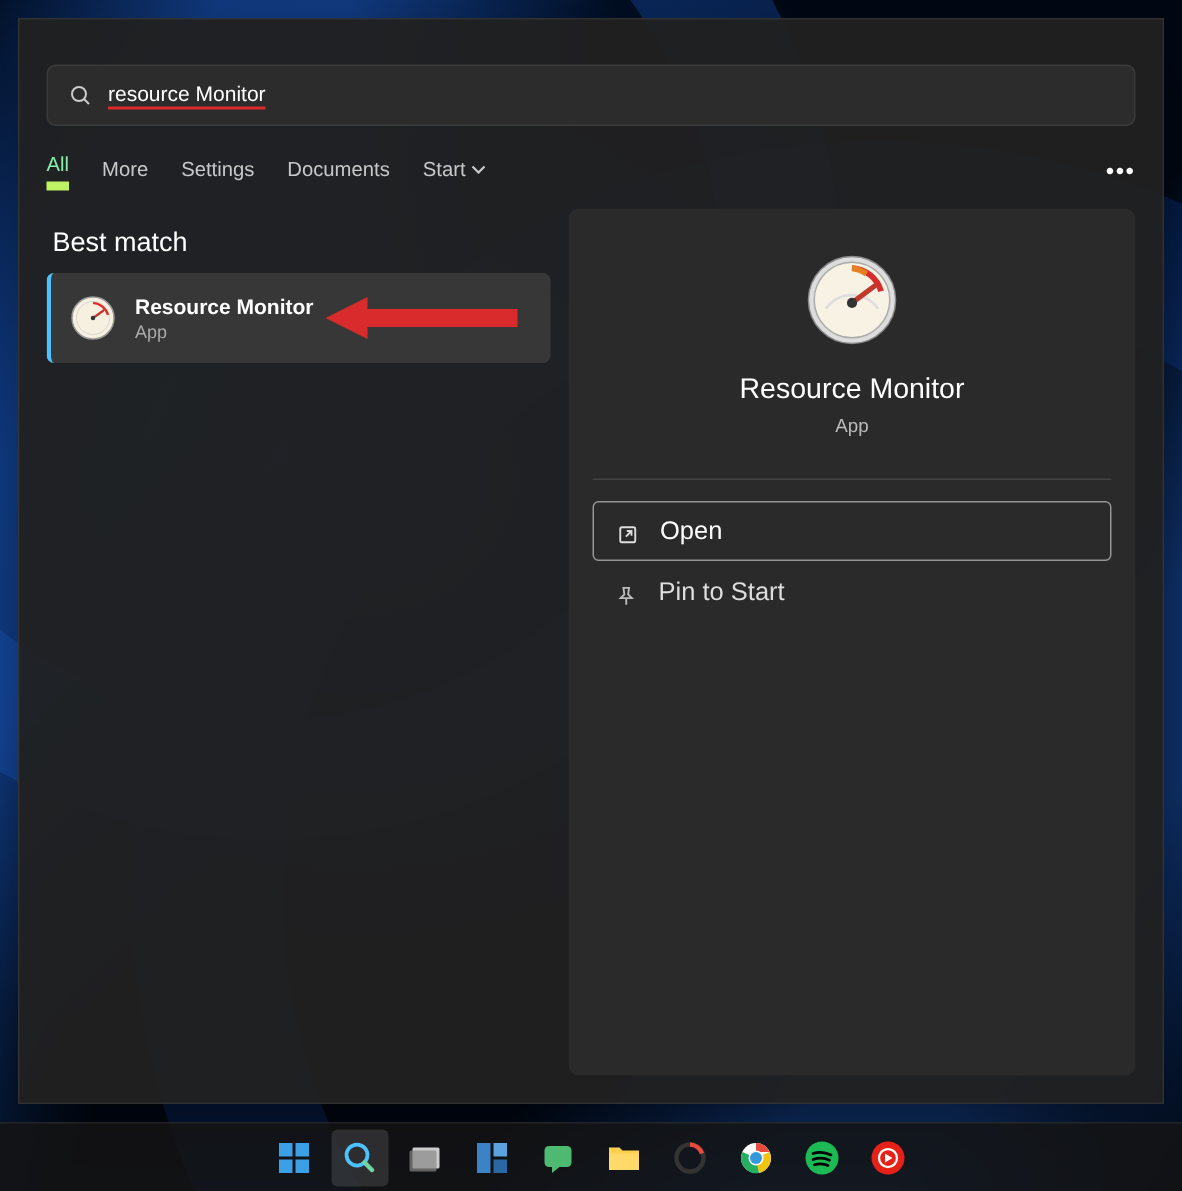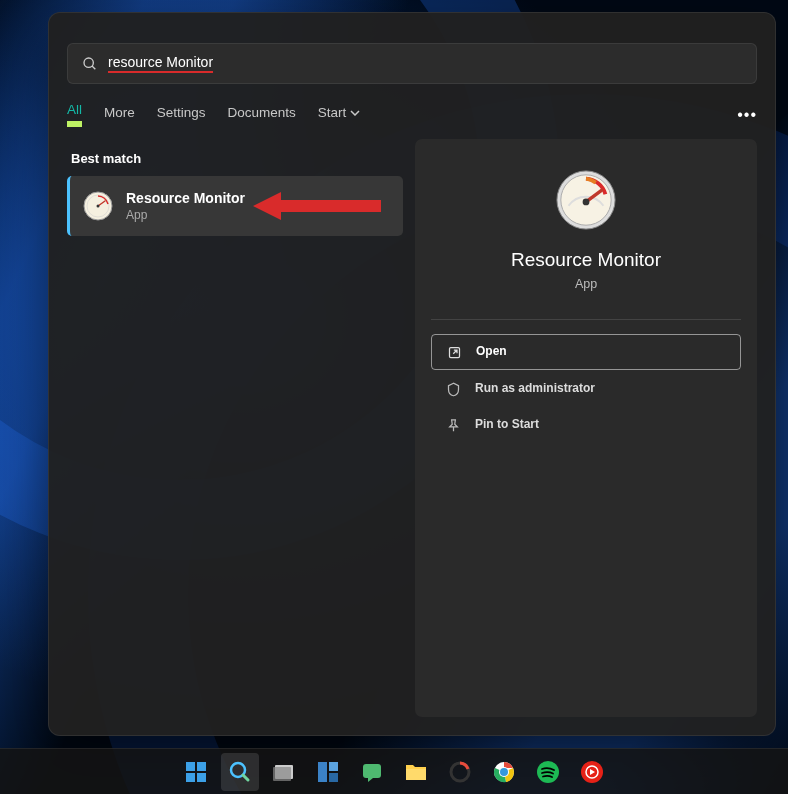--- a/index.html
+++ b/index.html
@@ -57,27 +57,26 @@
     .bloom1 { top: -300px; left: -150px; transform: rotate(25deg); }
     .bloom2 { bottom: -400px; right: -100px; transform: rotate(35deg); }
     
     .start-panel {
       position: absolute;
       top: 12px;
       left: 12px;
       right: 12px;
       bottom: 58px;
       background: rgba(32, 32, 32, 0.96);
-      border-radius: 12px;
+      border-radius: 0;
       border: 1px solid rgba(255,255,255,0.08);
       padding: 0;
       display: flex;
       flex-direction: column;
       box-shadow: 0 25px 50px rgba(0,0,0,0.5);
-      margin-left: 36px;
     }
     
     .search-bar {
       margin: 30px 18px 18px 18px;
       background: rgba(45, 45, 45, 0.9);
       border: 1px solid rgba(255,255,255,0.08);
       border-radius: 6px;
       padding: 10px 14px;
       display: flex;
       align-items: center;
@@ -106,21 +105,21 @@
       font-size: 13.5px;
       color: #c8c8c8;
     }
     
     .tab {
       cursor: pointer;
       padding-bottom: 4px;
     }
     
     .tab.active {
-      color: #14b8a6;
+      color: #86efac;
       border-bottom: 6px solid #bef264;
       font-weight: 500;
     }
     
     .tab-more {
       display: flex;
       align-items: center;
       gap: 4px;
     }
     
@@ -143,22 +142,22 @@
     }
     
     .left-panel {
       flex: 0 0 336px;
       display: flex;
       flex-direction: column;
     }
     
     .section-label {
       color: #fff;
-      font-size: 13px;
-      font-weight: 700;
+      font-size: 18px;
+      font-weight: 400;
       padding: 12px 0 10px 4px;
     }
     
     .result-item {
       background: rgba(58, 58, 58, 0.9);
       border-radius: 5px;
       padding: 14px 12px;
       display: flex;
       align-items: center;
       gap: 12px;
@@ -235,28 +234,27 @@
     
     .action-list {
       width: 100%;
       display: flex;
       flex-direction: column;
       gap: 2px;
     }
     
     .action-item {
       display: flex;
-      align-items: flex-start;
+      align-items: flex-end;
       gap: 14px;
       padding: 9px 14px;
       color: #ddd;
-      font-size: 12px;
+      font-size: 17px;
       border-radius: 4px;
       cursor: pointer;
-      font-weight: bold;
     }
     
     .action-item.primary {
       border: 1px solid rgba(255,255,255,0.5);
       color: #fff;
     }
     
     .action-icon {
       width: 16px;
       height: 16px;
@@ -380,28 +378,20 @@
         <div class="action-item primary">
           <span class="action-icon">
             <svg width="15" height="15" viewBox="0 0 24 24" fill="none" stroke="#ddd" stroke-width="2">
               <rect x="4" y="4" width="16" height="16" rx="2"></rect>
               <path d="M10 14 L16 8 M11 8 H16 V13"></path>
             </svg>
           </span>
           <span>Open</span>
         </div>
 
-        <div class="action-item">
-          <span class="action-icon">
-            <svg width="15" height="15" viewBox="0 0 24 24" fill="none" stroke="#bbb" stroke-width="2">
-              <path d="M12 2 L4 6 V12 C4 17 7 21 12 22 C17 21 20 17 20 12 V6 Z"></path>
-            </svg>
-          </span>
-          <span>Run as administrator</span>
-        </div>
 
 
         <div class="action-item">
           <span class="action-icon">
             <svg width="15" height="15" viewBox="0 0 24 24" fill="none" stroke="#bbb" stroke-width="2">
               <path d="M9 3 H15 L14 10 L18 14 H6 L10 10 Z M12 14 V21"></path>
             </svg>
           </span>
           <span>Pin to Start</span>
         </div>

